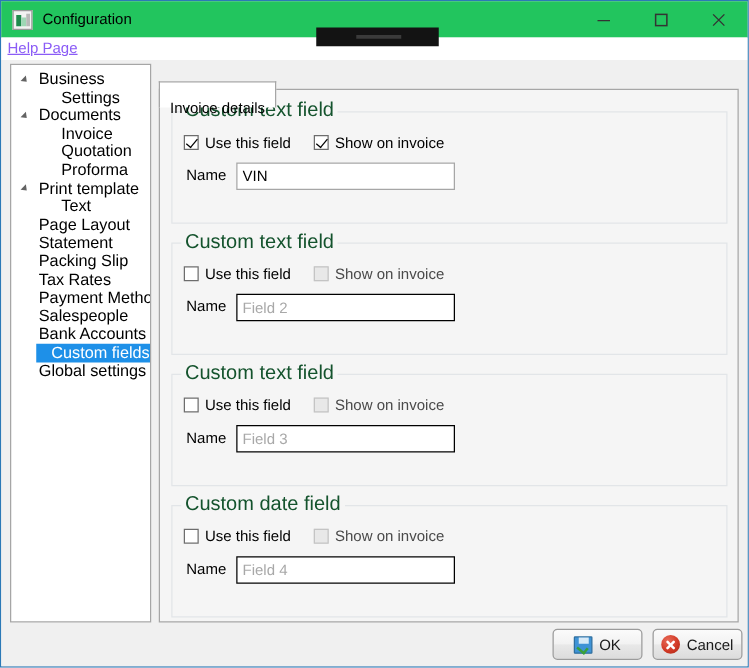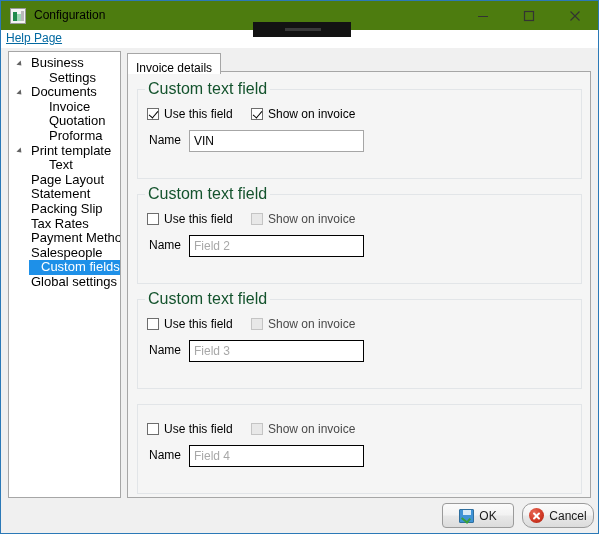--- a/index.html
+++ b/index.html
@@ -26,21 +26,21 @@
     border: 1px solid #2b79b7;
     background: #f0f0f0;
   }
 
   
   #titlebar {
     position: absolute;
     left: 0; top: 0;
     width: 597px;
     height: 29px;
-    background: #4d7c0f;
+    background: #22c55e;
   }
   #title-icon {
     position: absolute;
     left: 9px; top: 7px;
     width: 16px; height: 16px;
     background: #f3f3f3;
     border: 1px solid #9a9a9a;
     box-sizing: border-box;
   }
   #title-icon .bar-a {
@@ -88,21 +88,21 @@
   #helpbar {
     position: absolute;
     left: 0; top: 29px;
     width: 597px; height: 18px;
     background: #ffffff;
   }
   #help-link {
     position: absolute;
     left: 5px; top: 1px;
     font-size: 12px;
-    color: #0369a1;
+    color: #8b5cf6;
     text-decoration: underline;
     cursor: pointer;
   }
 
   
   #redaction {
     position: absolute;
     left: 252px; top: 21px;
     width: 98px; height: 15px;
     background: #131313;
@@ -172,23 +172,23 @@
     height: 447px;
   }
   #tabstrip {
     position: absolute;
     left: 0; top: 0;
     width: 464px;
     height: 21px;
   }
   #tab-invoice-details {
     position: absolute;
-    left: 0; top: 2px;
+    left: 0; top: 14px;
     height: 21px;
-    padding: 4px 8px;
+    padding: 10px 8px;
     line-height: 21px;
     font-size: 12px;
     background: #ffffff;
     border: 1px solid #a6a6a6;
     border-bottom: none;
     box-sizing: border-box;
     cursor: default;
     z-index: 2;
   }
   #tabpage {
@@ -313,21 +313,21 @@
     background: linear-gradient(to bottom, #fbfbfb 0%, #f2f2f2 48%, #e8e8e8 52%, #dcdcdc 100%);
     border: 1px solid #9b9b9b;
     border-radius: 4px;
     font-family: "Liberation Sans", sans-serif;
     font-size: 12px;
     color: #1a1a1a;
     cursor: default;
     padding: 0;
   }
   #ok-button { left: 441px; width: 72px; }
-  #cancel-button { left: 521px; width: 72px; border-radius: 10px; }
+  #cancel-button { left: 521px; width: 72px; }
   .btn-inner {
     display: flex;
     align-items: center;
     justify-content: center;
     gap: 5px;
     height: 100%;
   }
   .icon-save {
     position: relative;
     width: 15px; height: 14px;
@@ -419,20 +419,21 @@
         <div class="tree-item lvl1"><span class="tlabel">Quotation</span></div>
         <div class="tree-item lvl1"><span class="tlabel">Proforma</span></div>
         <div class="tree-item lvl0"><span class="arrow"></span><span class="tlabel">Print template</span></div>
         <div class="tree-item lvl1"><span class="tlabel">Text</span></div>
         <div class="tree-item lvl0"><span class="tlabel">Page Layout</span></div>
         <div class="tree-item lvl0"><span class="tlabel">Statement</span></div>
         <div class="tree-item lvl0"><span class="tlabel">Packing Slip</span></div>
         <div class="tree-item lvl0"><span class="tlabel">Tax Rates</span></div>
         <div class="tree-item lvl0"><span class="tlabel">Payment Methods</span></div>
         <div class="tree-item lvl0"><span class="tlabel">Salespeople</span></div>
+        <div class="tree-item lvl0"><span class="tlabel">Bank Accounts</span></div>
         <div class="tree-item lvl0 selected"><span class="tlabel">Custom fields</span></div>
         <div class="tree-item lvl0"><span class="tlabel">Global settings</span></div>
       </div>
 
     <div id="tabctl">
       <div id="tabstrip">
         <div id="tab-invoice-details">Invoice details</div>
       </div>
       <div id="tabpage">
           <div class="groupbox" style="top: 10px;">
@@ -466,20 +467,21 @@
               <label class="cbwrap cb-use"><span class="cbox"></span><span class="cblabel">Use this field</span></label>
               <label class="cbwrap cb-show"><span class="cbox disabled"></span><span class="cblabel dim">Show on invoice</span></label>
             </div>
             <div class="gb-row-name">
               <span class="name-label">Name</span>
               <input type="text" class="name-input" placeholder="Field 3" style="">
             </div>
           </div>
           <div class="groupbox" style="top: 325px;">
             <div class="gb-border"></div>
+            <div class="gb-title">Custom date field</div>
             <div class="gb-row-checks">
               <label class="cbwrap cb-use"><span class="cbox"></span><span class="cblabel">Use this field</span></label>
               <label class="cbwrap cb-show"><span class="cbox disabled"></span><span class="cblabel dim">Show on invoice</span></label>
             </div>
             <div class="gb-row-name">
               <span class="name-label">Name</span>
               <input type="text" class="name-input" placeholder="Field 4" style="">
             </div>
           </div>
         </div>

